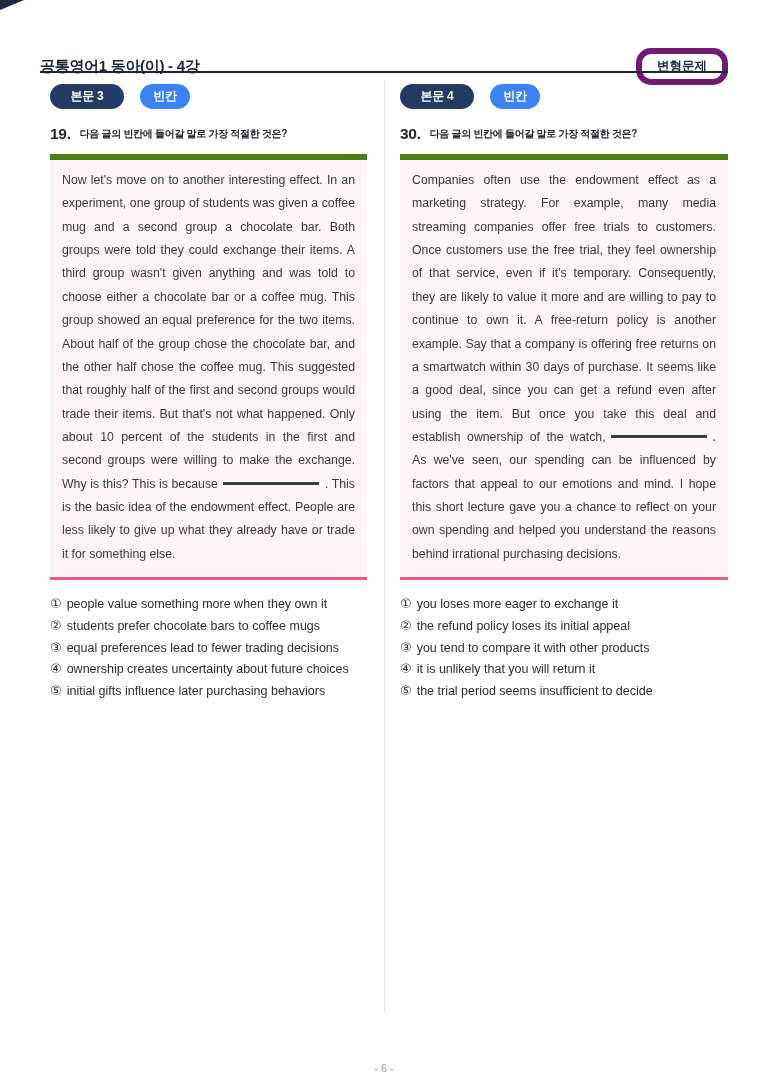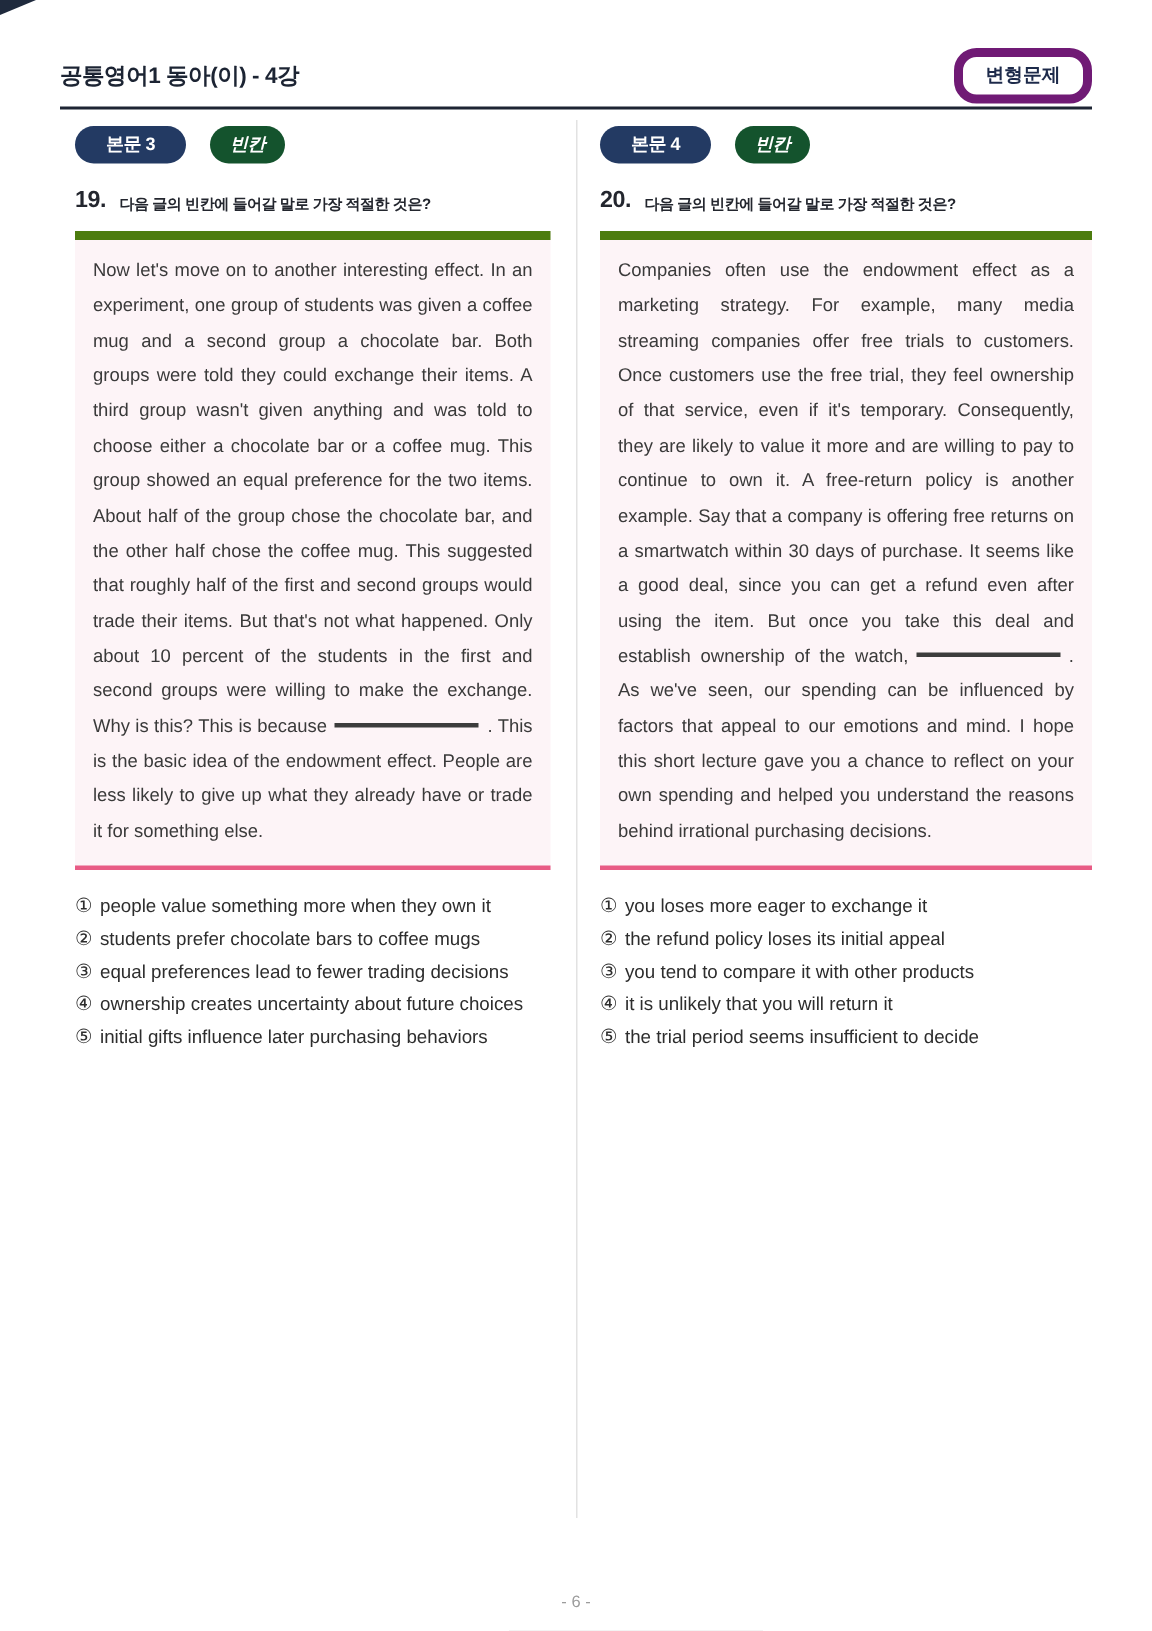--- a/index.html
+++ b/index.html
@@ -13,21 +13,21 @@
     font-family: "Liberation Sans", "DejaVu Sans", sans-serif;
     overflow: hidden;
   }
   .corner-mark {
     position: absolute; top: 0; left: 0;
     width: 0; height: 0;
     border-top: 10px solid #1f2a3d;
     border-right: 24px solid transparent;
   }
   .header {
-    position: absolute; top: 32px; left: 40px; right: 40px;
+    position: absolute; top: 48px; left: 40px; right: 40px;
     display: flex; justify-content: space-between; align-items: center;
   }
   .header-title {
     font-size: 15px; font-weight: bold; color: #1c2433; letter-spacing: -0.3px;
   }
   .variant-badge {
     border: 6px solid #701a75; border-radius: 15px;
     padding: 4px 15px; font-size: 12.5px; font-weight: bold;
     color: #1d2a4a; background: #ffffff; white-space: nowrap;
   }
@@ -45,23 +45,23 @@
   }
   .column { width: 50%; }
   .column.left  { padding: 0 17px 0 10px; }
   .column.right { padding: 0 0 0 16px; }
   .badges { display: flex; gap: 16px; align-items: center; margin: 2px 0 0 0; }
   .badge {
     color: #fff; font-size: 12px; font-weight: bold;
     border-radius: 13px; padding: 4px 0; text-align: center; letter-spacing: -0.3px;
   }
   .badge-navy { background: #233a63; width: 74px; }
-  .badge-pink { background: #14532d; width: 50px; font-style: italic; }
+  .badge-pink { background: #3b82f6; width: 50px; }
   .question-head {
-    margin: 16px 0 11px 0; color: #23262e; display: flex; align-items: flex-end;
+    margin: 16px 0 11px 0; color: #23262e; display: flex; align-items: center;
     letter-spacing: -0.3px;
   }
   .q-num { font-size: 15.5px; font-weight: bold; margin-right: 9px; }
   .q-prompt { font-size: 10px; font-weight: bold; }
   .passage {
     border-top: 6px solid #4d7c0f;
     border-bottom: 3px solid #e85b85;
     background: #fdf4f7;
     padding: 9px 12px 11px 12px;
     font-size: 12.3px; line-height: 1.9; color: #3a3a3a;
@@ -134,21 +134,21 @@
         </li>
       </ul>
     </div>
 
     <div class="column right">
       <div class="badges">
         <span class="badge badge-navy">본문 4</span>
         <span class="badge badge-pink">빈칸</span>
       </div>
       <div class="question-head">
-        <span class="q-num">20.</span>
+        <span class="q-num">30.</span>
         <span class="q-prompt">다음 글의 빈칸에 들어갈 말로 가장 적절한 것은?</span>
       </div>
       <div class="passage">
         <span>Companies often use the endowment effect as a marketing strategy. For example, many media streaming companies offer free trials to customers. Once customers use the free trial, they feel ownership of that service, even if it's temporary. Consequently, they are likely to value it more and are willing to pay to continue to own it. A free-return policy is another example. Say that a company is offering free returns on a smartwatch within 30 days of purchase. It seems like a good deal, since you can get a refund even after using the item. But once you take this deal and establish ownership of the watch,</span><span class="blank"></span><span>. As we've seen, our spending can be influenced by factors that appeal to our emotions and mind. I hope this short lecture gave you a chance to reflect on your own spending and helped you understand the reasons behind irrational purchasing decisions.</span>
       </div>
       <ul class="options">
         <li class="option">
           <span class="option-num">①</span>
           <span class="option-text">you loses more eager to exchange it</span>
         </li>

